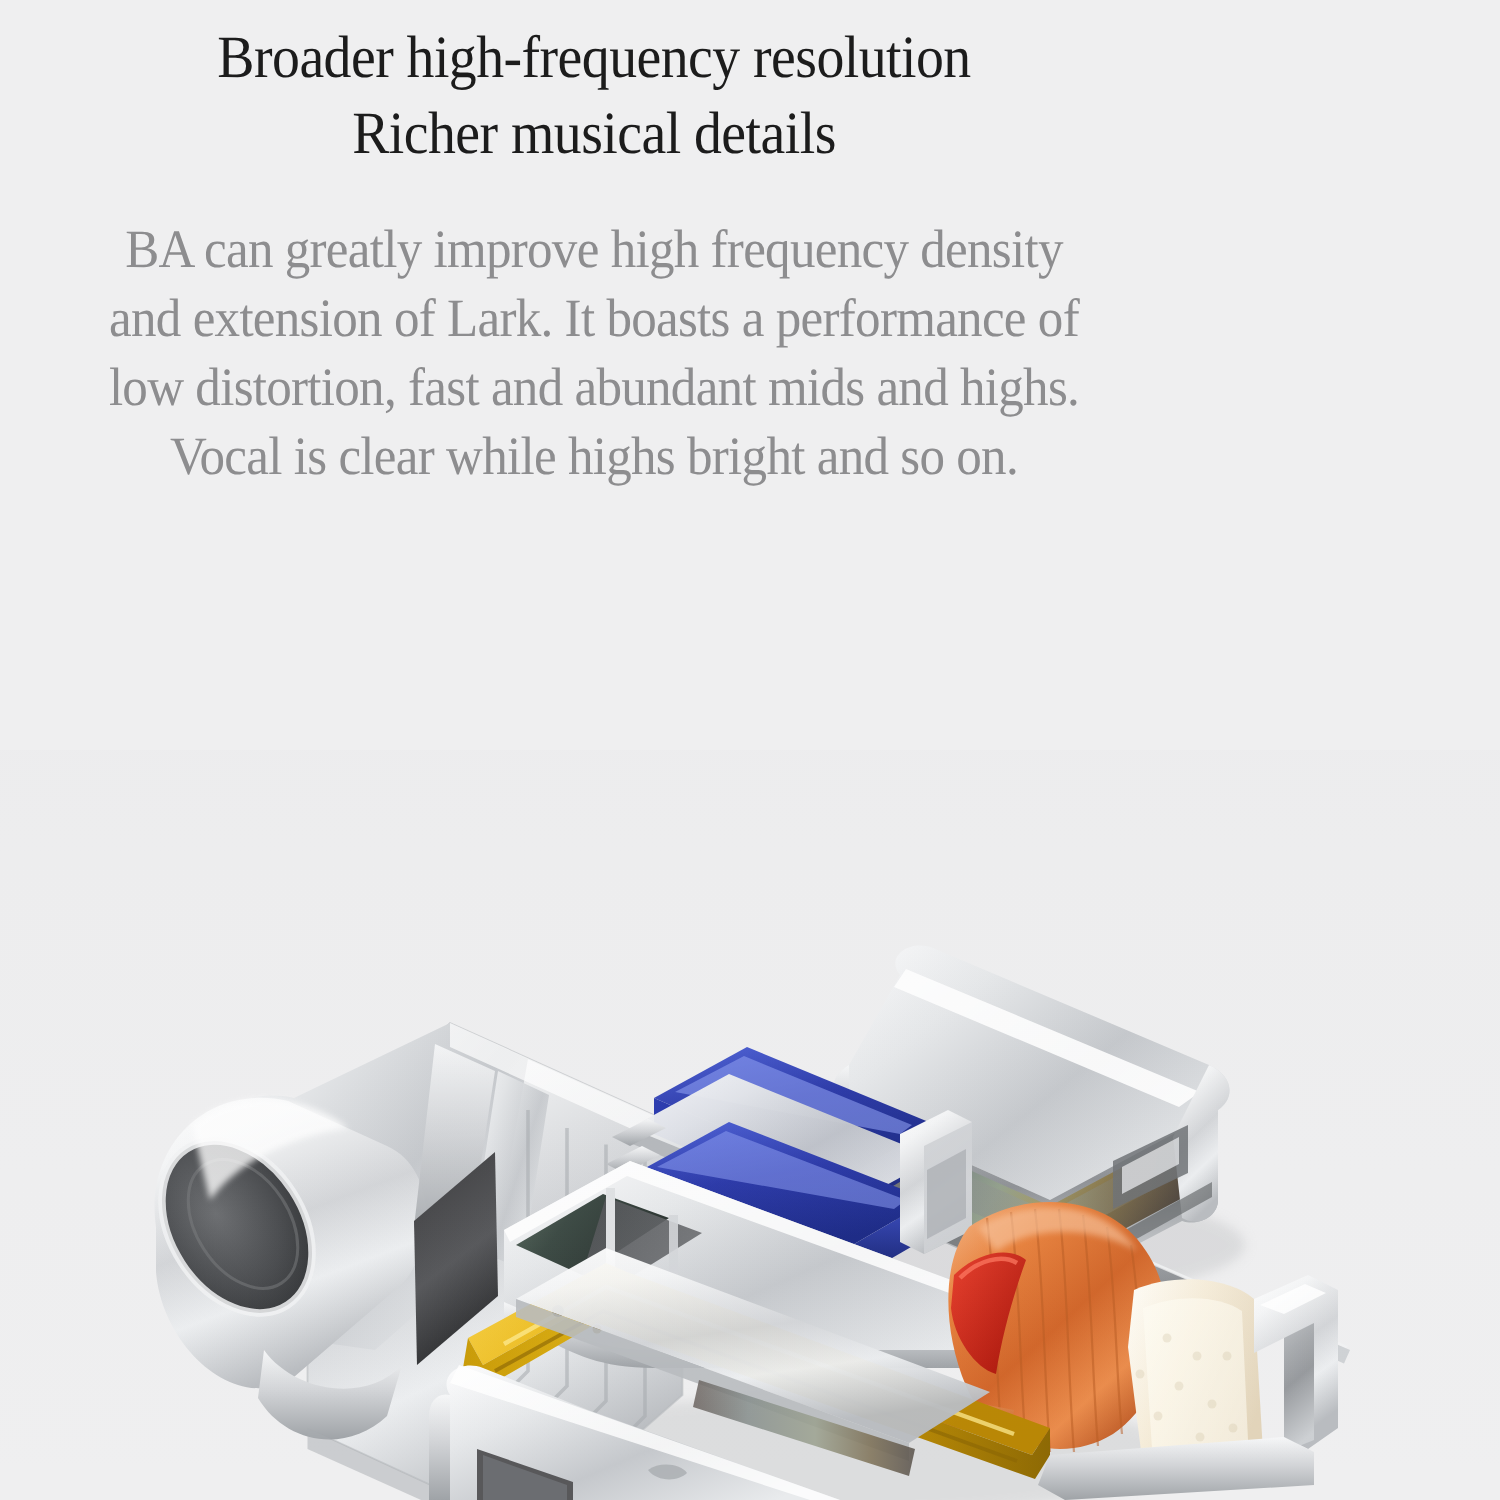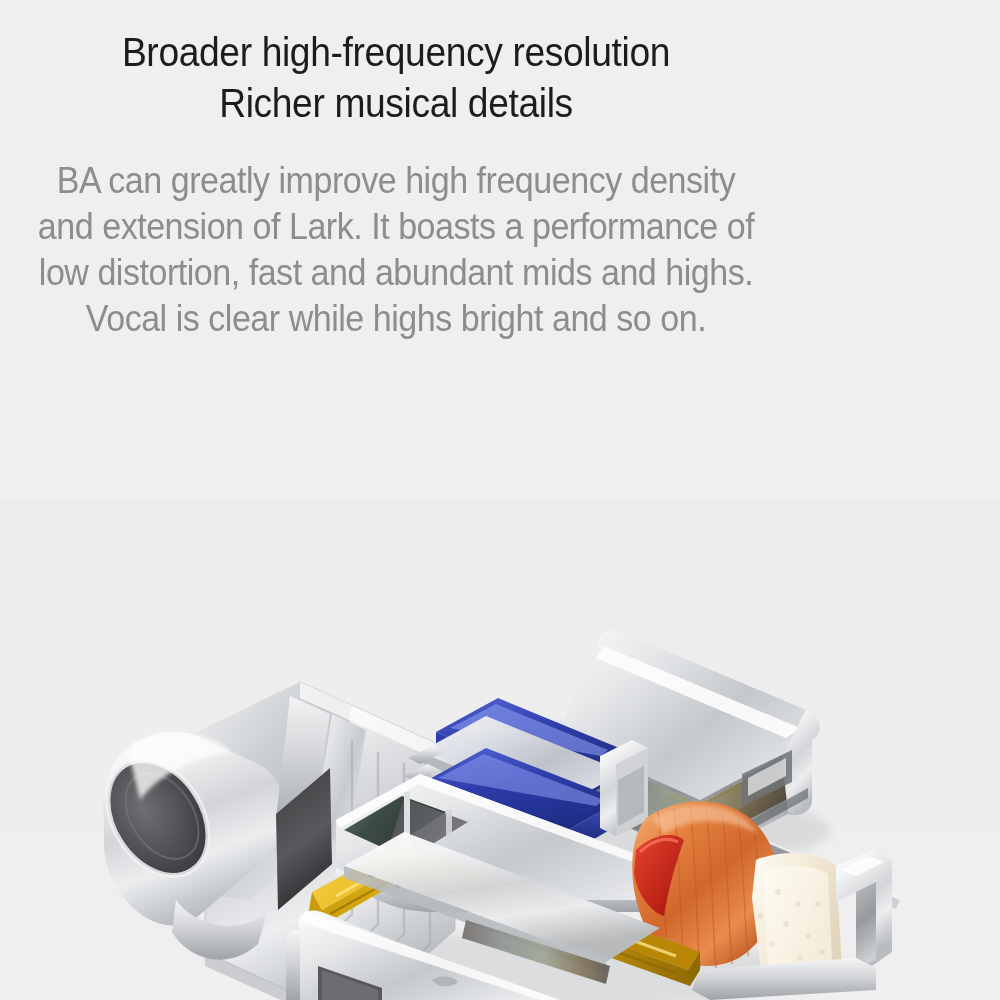--- a/index.html
+++ b/index.html
@@ -14,23 +14,24 @@
     background:#efeff0;
     font-family:"Liberation Sans", sans-serif;
     position:relative;
   }
 
   
   .copy-block {
     position:absolute;
     top:0; left:0;
     width:792px;
-    padding-top:27px;
+    padding-top:12px;
     text-align:center;
     z-index:5;
+    font-family:Liberation Serif, serif;
   }
 
   .headline {
     color:#1c1c1c;
     font-size:40px;
     line-height:51px;
     font-weight:400;
     letter-spacing:-0.4px;
     transform:scaleX(0.93);
     transform-origin:center top;

